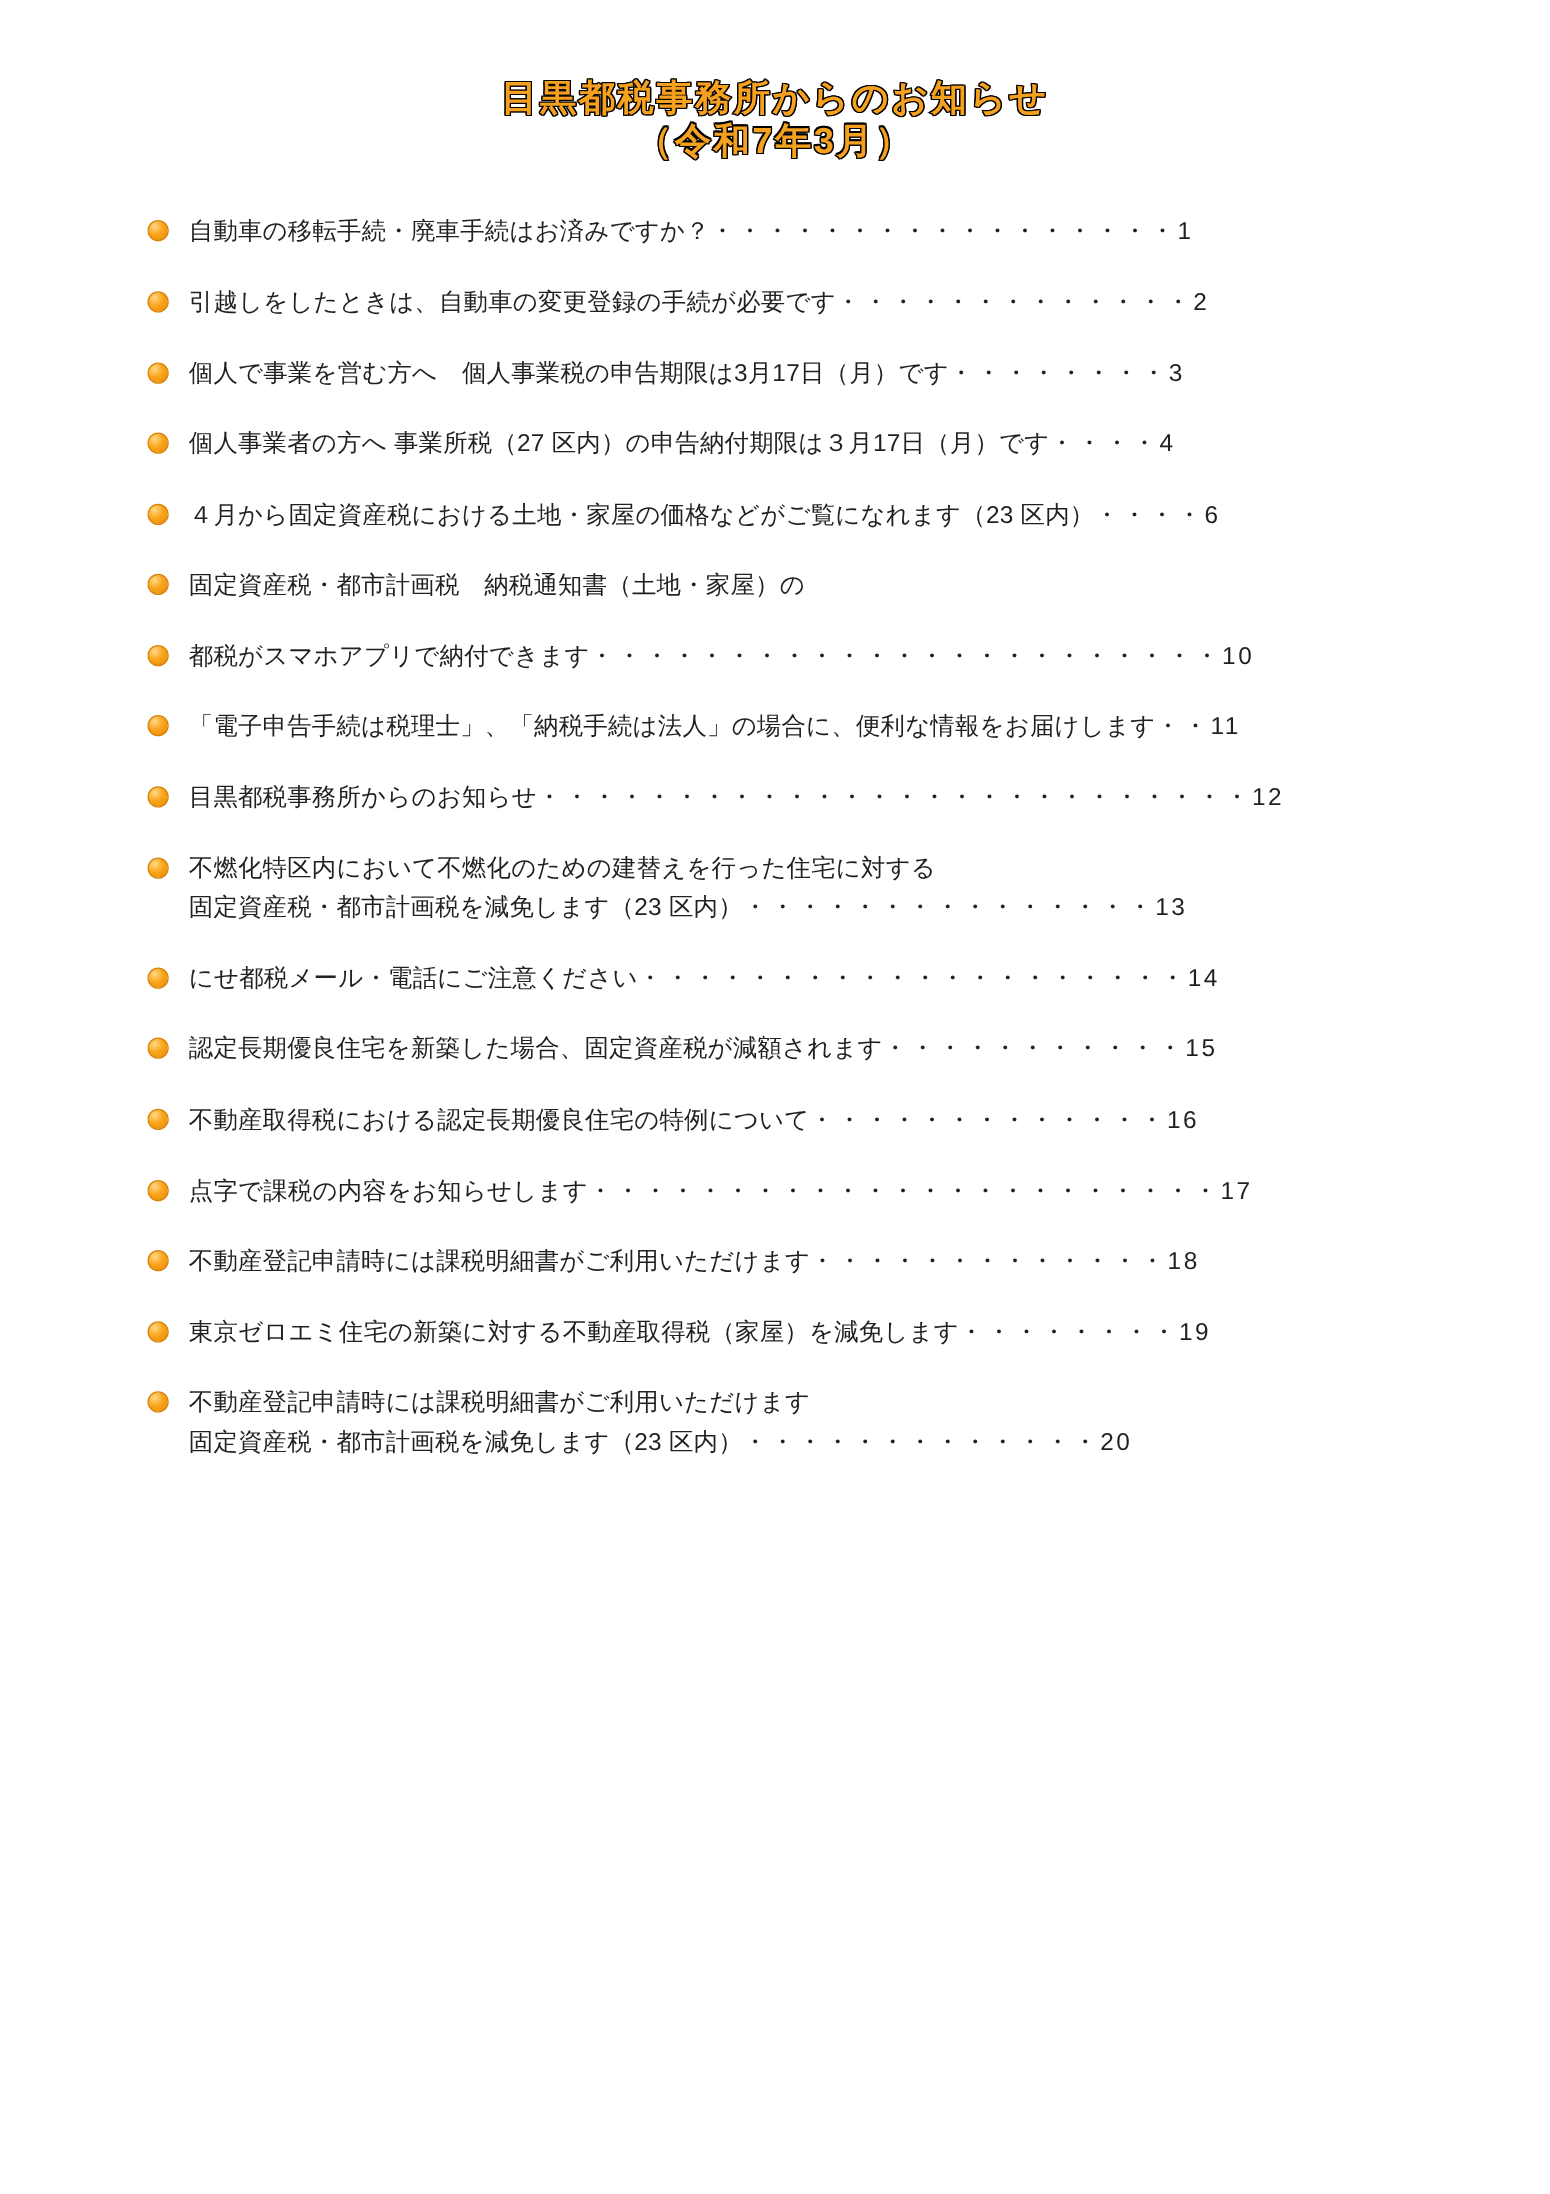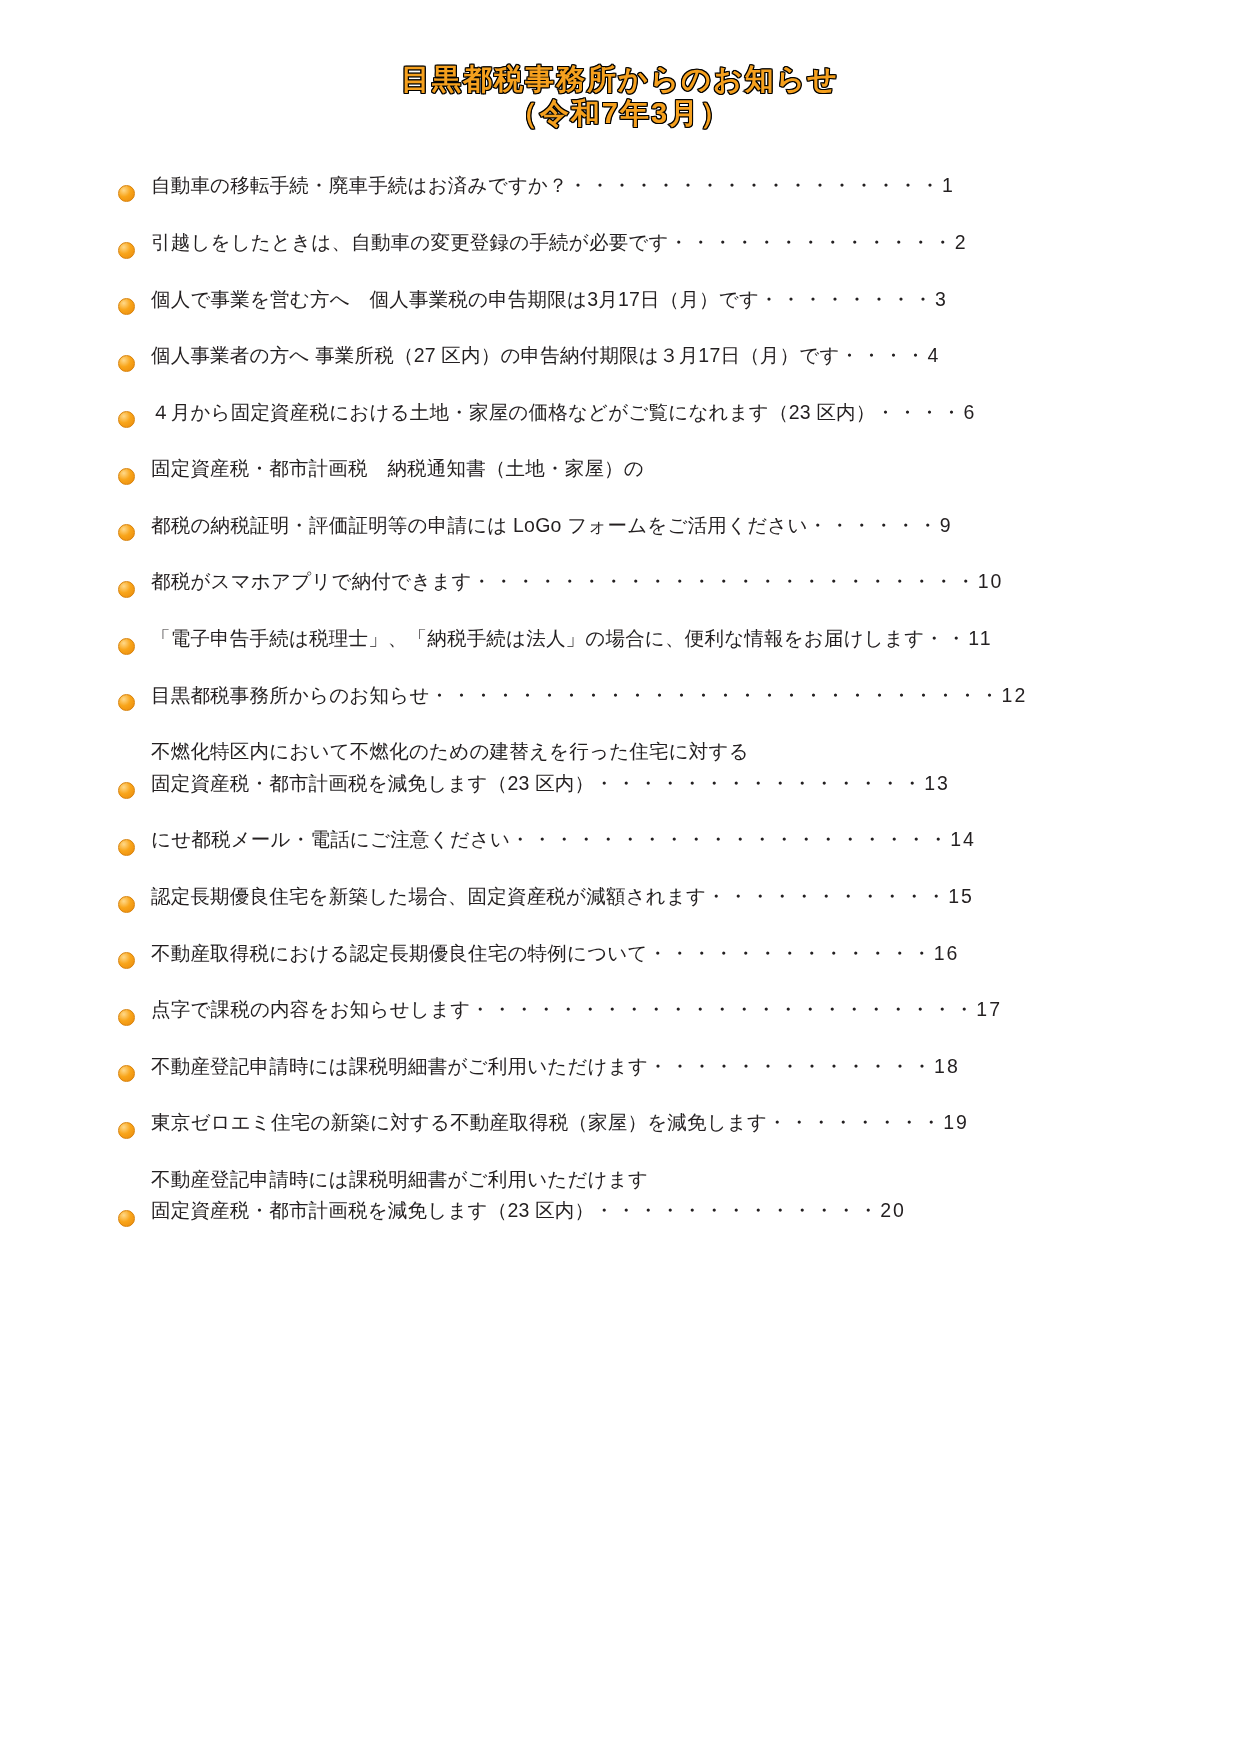--- a/index.html
+++ b/index.html
@@ -38,21 +38,21 @@
       1px 0 0 #000, -1px 0 0 #000, 0 1px 0 #000, 0 -1px 0 #000,
       1px 1px 0 #000, -1px -1px 0 #000, 1px -1px 0 #000, -1px 1px 0 #000;
   }
   .toc {
     margin: 40px 0 0 0;
     padding: 0 105px 0 118px;
     list-style: none;
   }
   .toc-item {
     display: flex;
-    align-items: flex-end;
+    align-items: flex-start;
     margin-bottom: 25px;
     min-height: 30px;
   }
   .bullet {
     flex: 0 0 auto;
     width: 17px;
     height: 17px;
     margin-top: 6px;
     margin-right: 16px;
     border-radius: 50%;
@@ -121,26 +121,20 @@
       </li>
       <li class="toc-item">
         <span class="bullet"></span>
         <div class="entry">
           <span class="row"><span>固定資産税・都市計画税　納税通知書（土地・家屋）の</span></span>
         </div>
       </li>
       <li class="toc-item">
         <span class="bullet"></span>
         <div class="entry">
-          <span class="row"><span>都税の納税証明・評価証明等の申請には LoGo フォームをご活用ください</span><span class="dots">・・・・・・</span><span class="pg">9</span></span>
-        </div>
-      </li>
-      <li class="toc-item">
-        <span class="bullet"></span>
-        <div class="entry">
           <span class="row"><span>都税がスマホアプリで納付できます</span><span class="dots">・・・・・・・・・・・・・・・・・・・・・・・</span><span class="pg">10</span></span>
         </div>
       </li>
       <li class="toc-item">
         <span class="bullet"></span>
         <div class="entry">
           <span class="row"><span>「電子申告手続は税理士」、「納税手続は法人」の場合に、便利な情報をお届けします</span><span class="dots">・・</span><span class="pg">11</span></span>
         </div>
       </li>
       <li class="toc-item">

